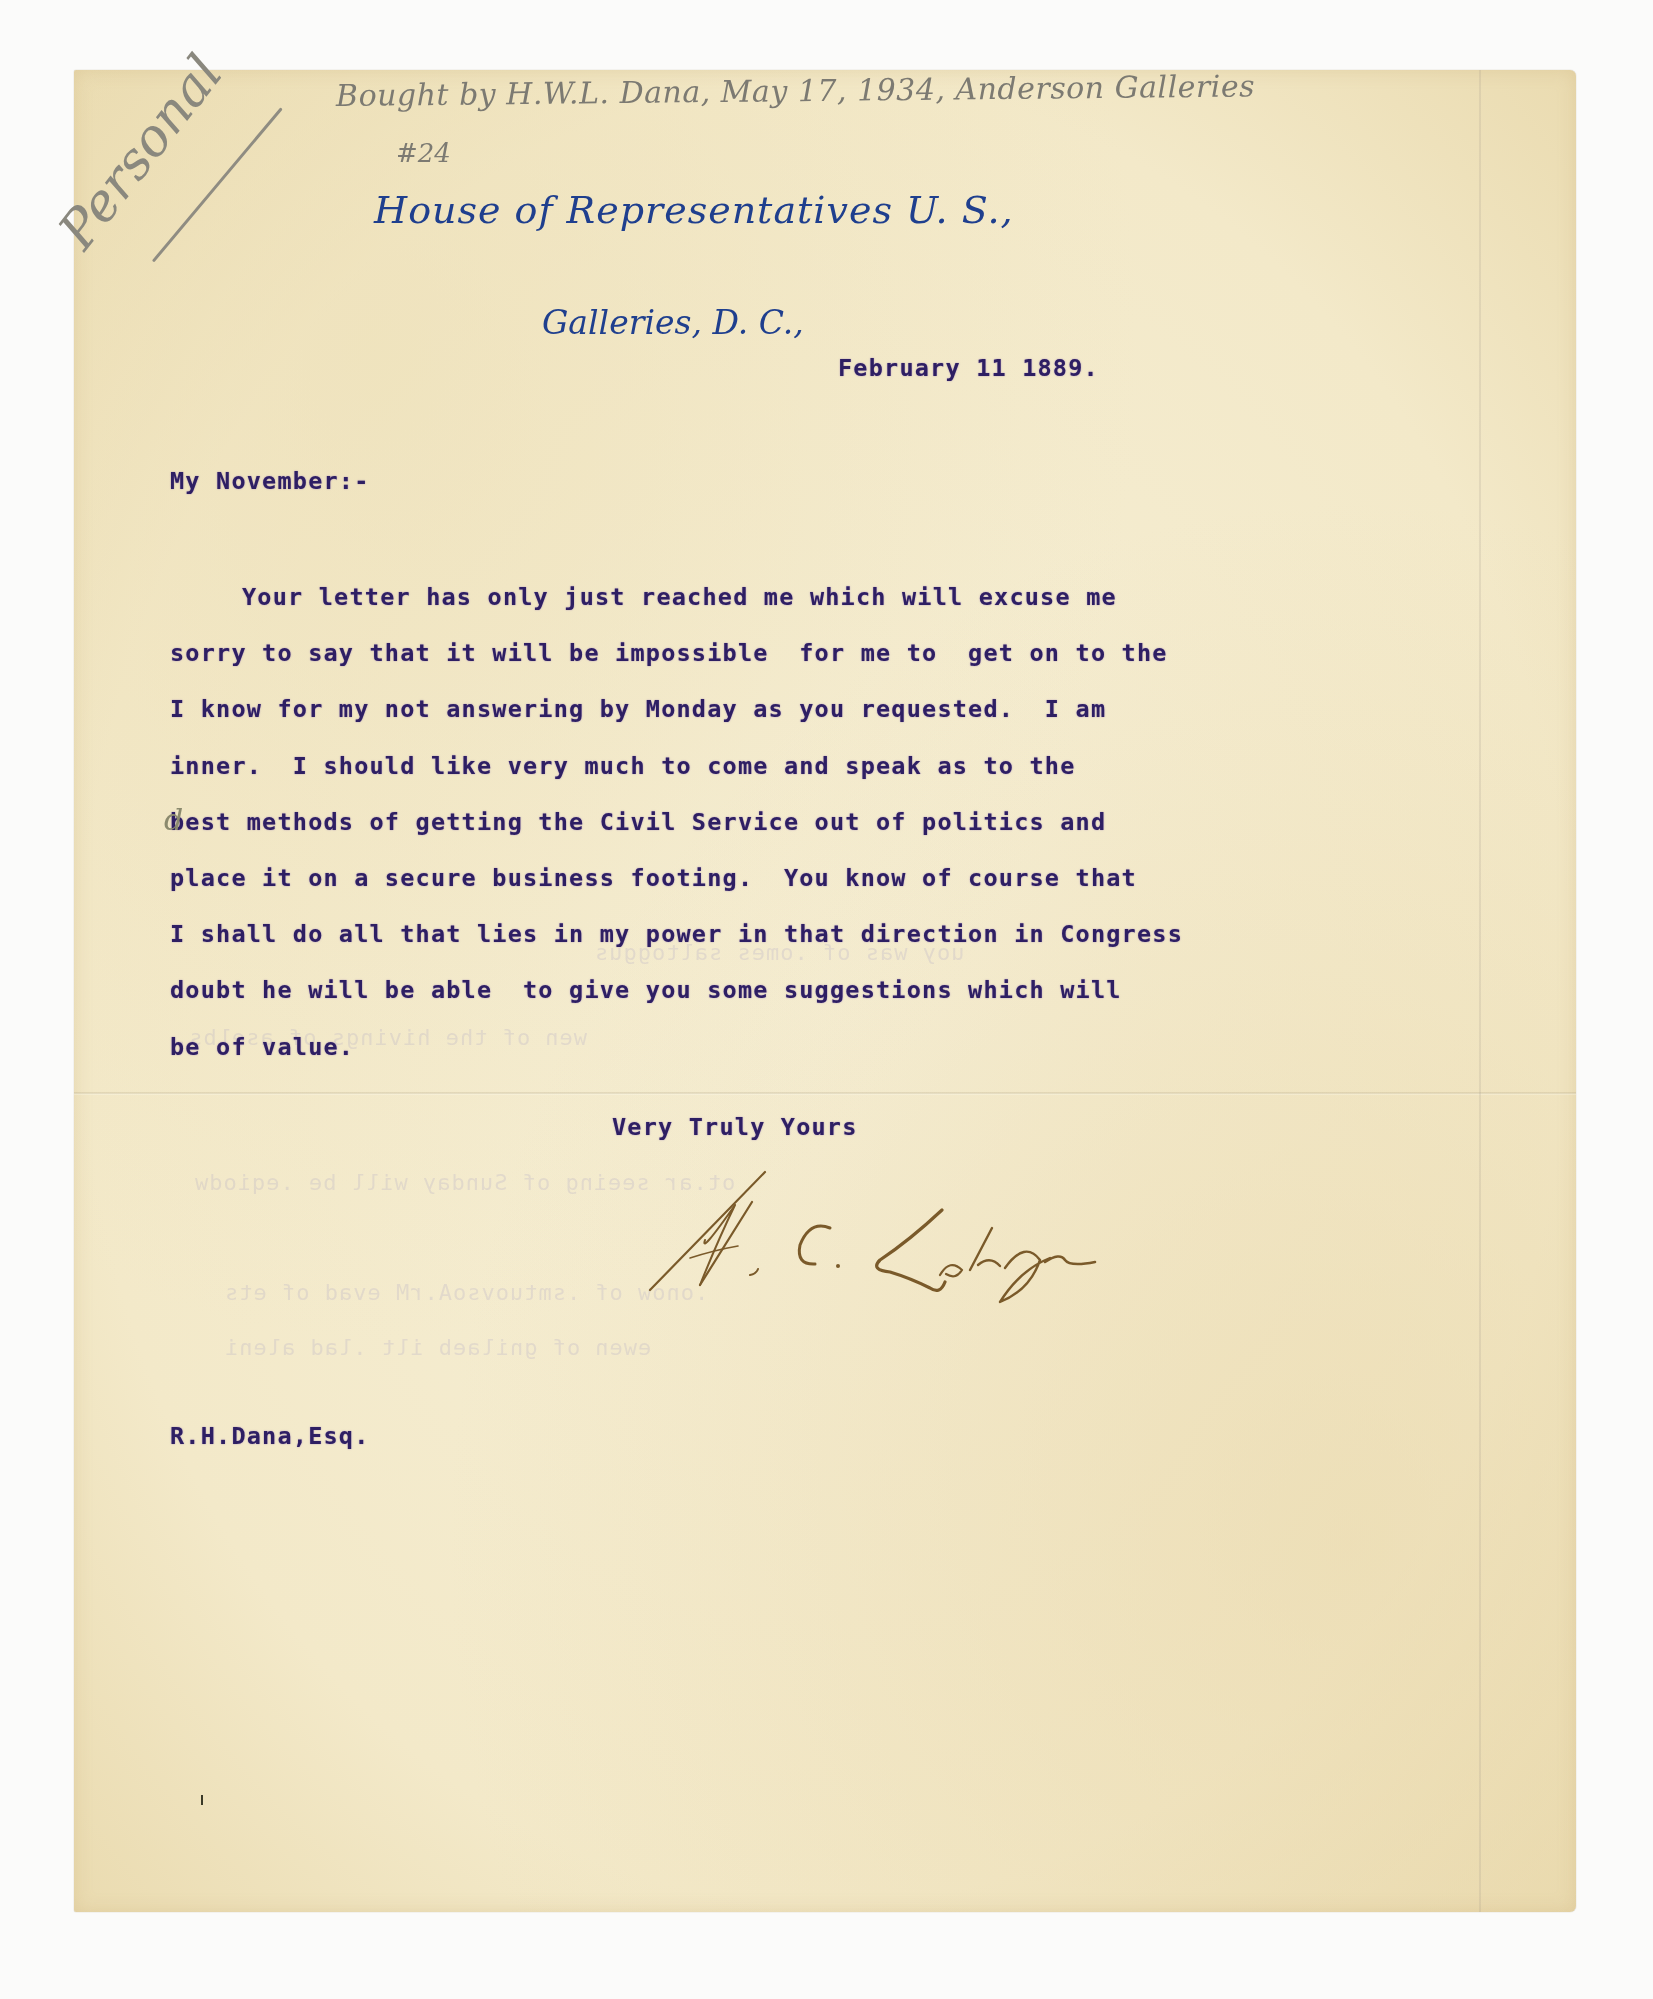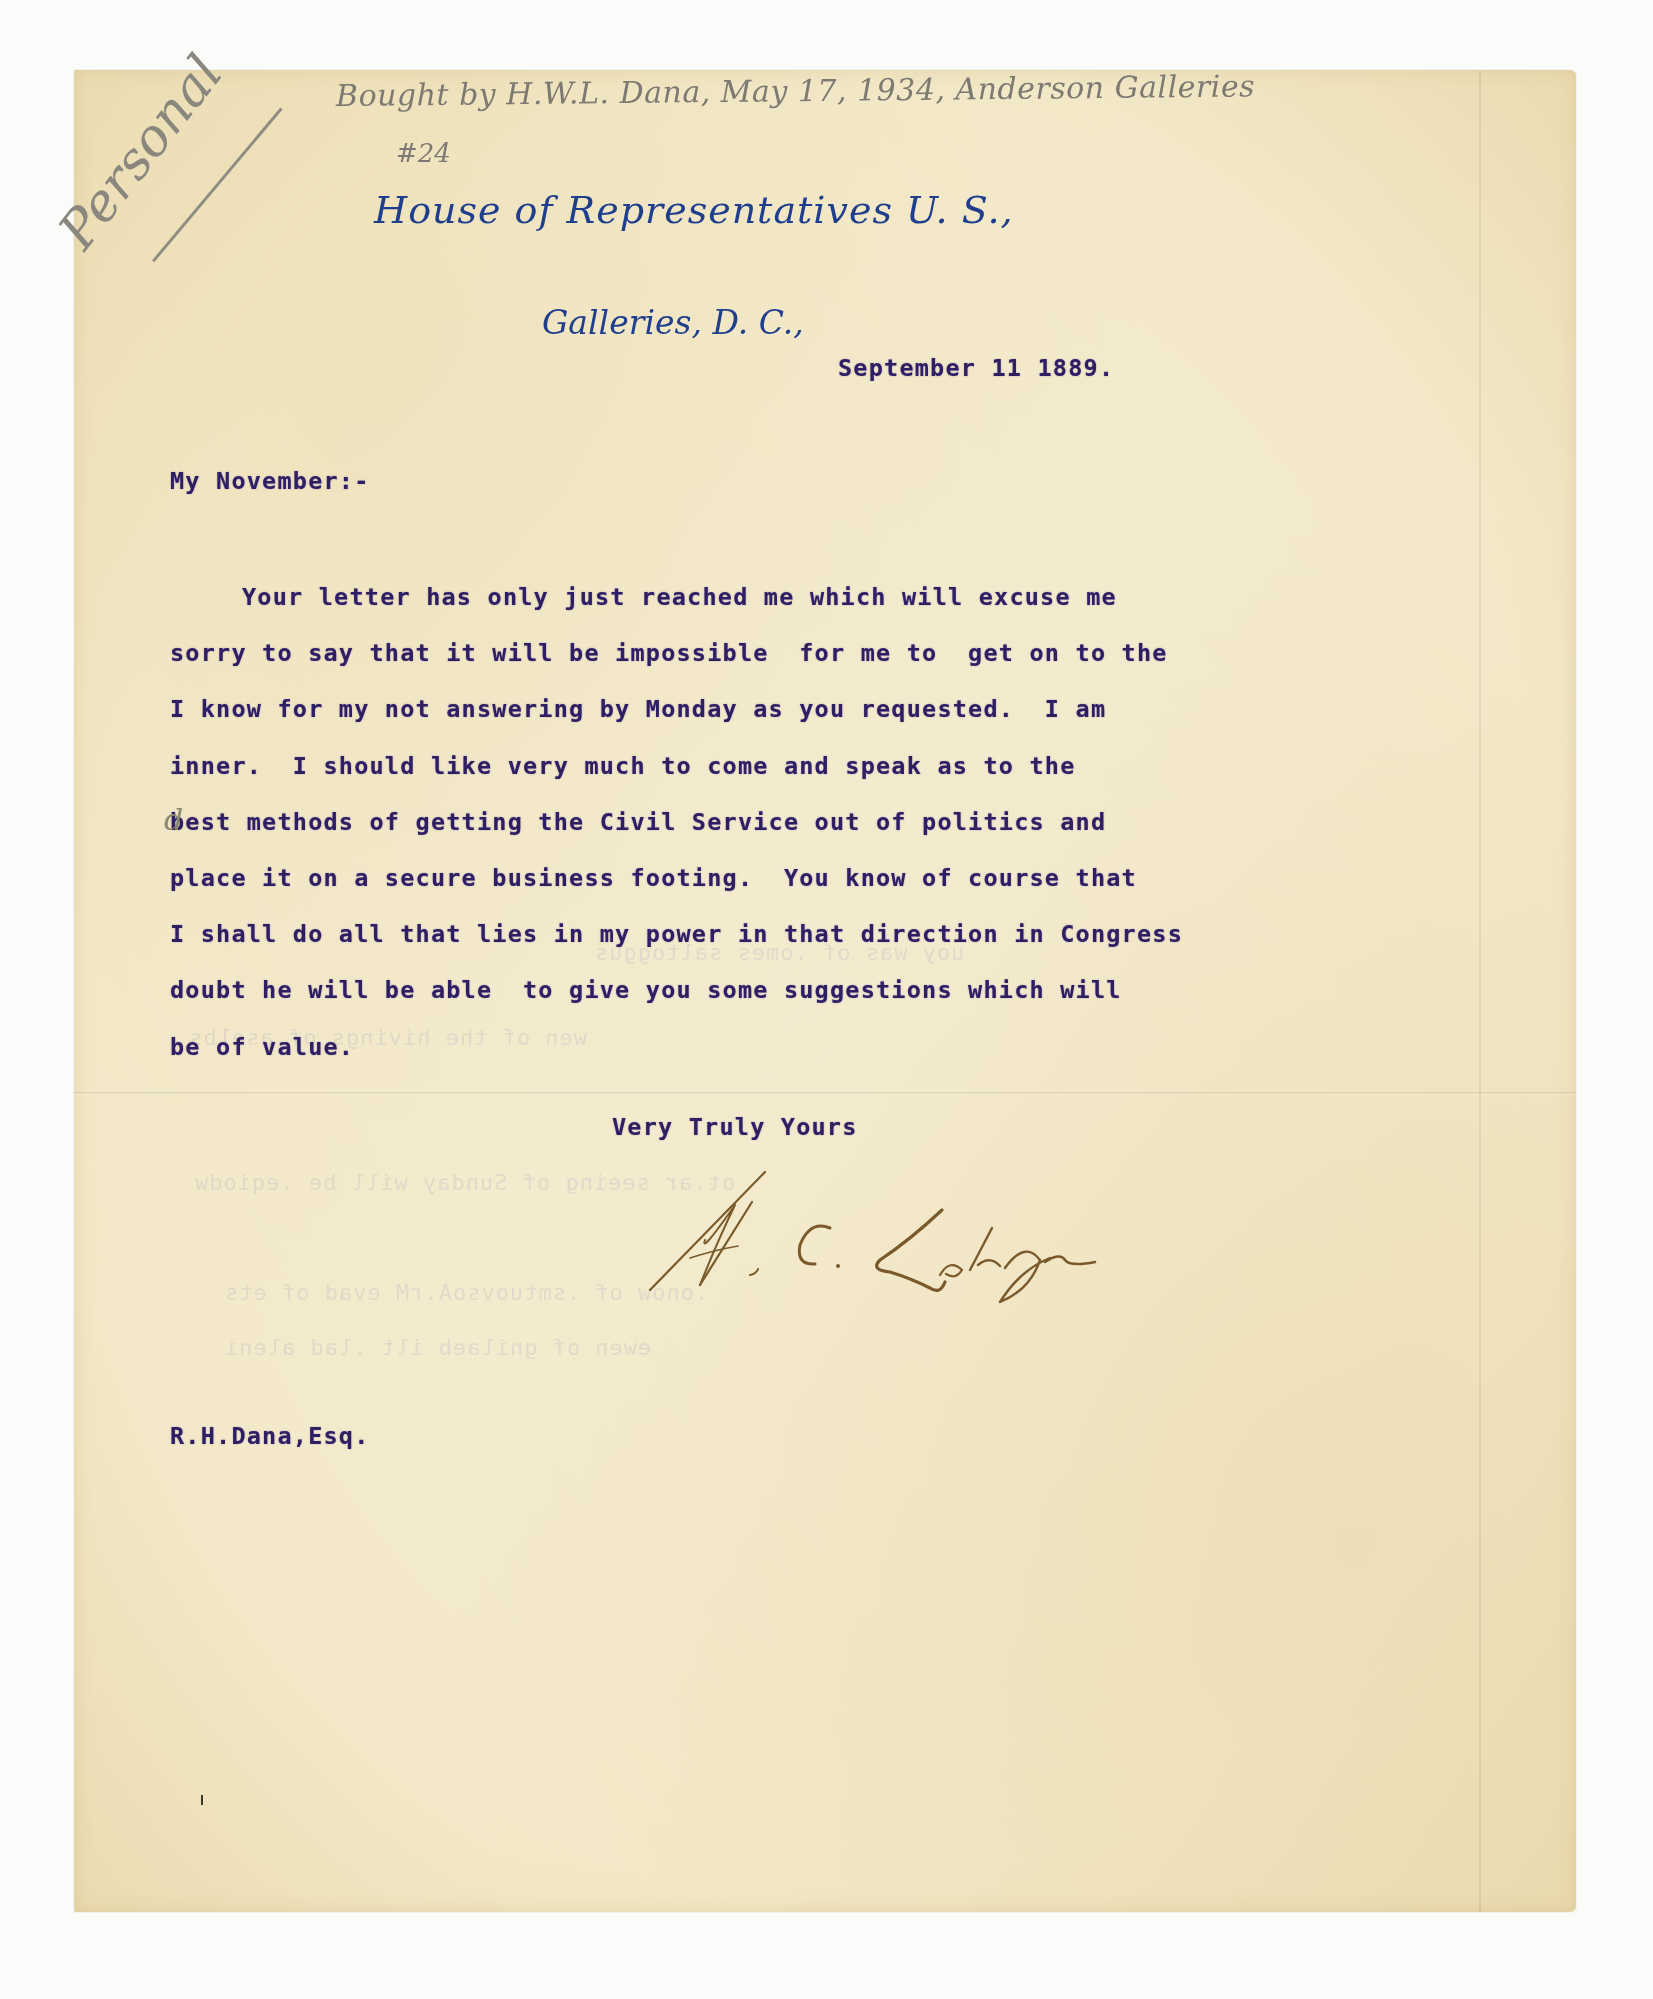--- a/index.html
+++ b/index.html
@@ -189,21 +189,21 @@
   <div class="pencil item-number">#24</div>
 
   <div class="personal">
     <div class="personal-text">Personal</div>
     <div class="personal-line"></div>
   </div>
 
   <div class="letterhead lh-house">House of Representatives U. S.,</div>
   <div class="letterhead lh-city">Galleries, D. C.,</div>
 
-  <div class="typed date">September 11 1889.</div>
+  <div class="typed date">February 11 1889.</div>
   <div class="typed salutation">My November:-</div>
 
   <ul class="body-lines">
     <li class="indent">Your letter has only just reached me which will excuse me</li>
     <li>sorry to say that it will be impossible  for me to  get on to the</li>
     <li>I know for my not answering by Monday as you requested.  I am</li>
     <li>inner.  I should like very much to come and speak as to the</li>
     <li>best methods of getting the Civil Service out of politics and</li>
     <li>place it on a secure business footing.  You know of course that</li>
     <li>I shall do all that lies in my power in that direction in Congress</li>

